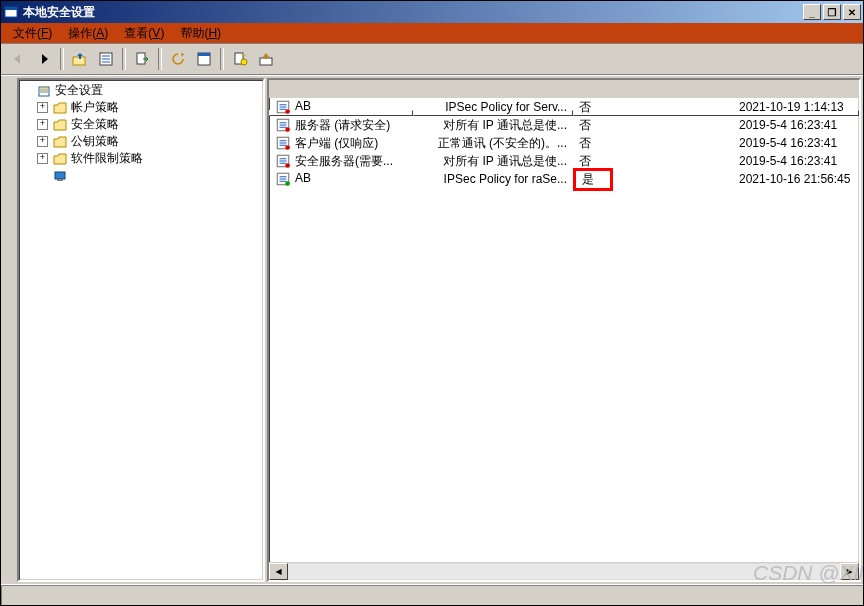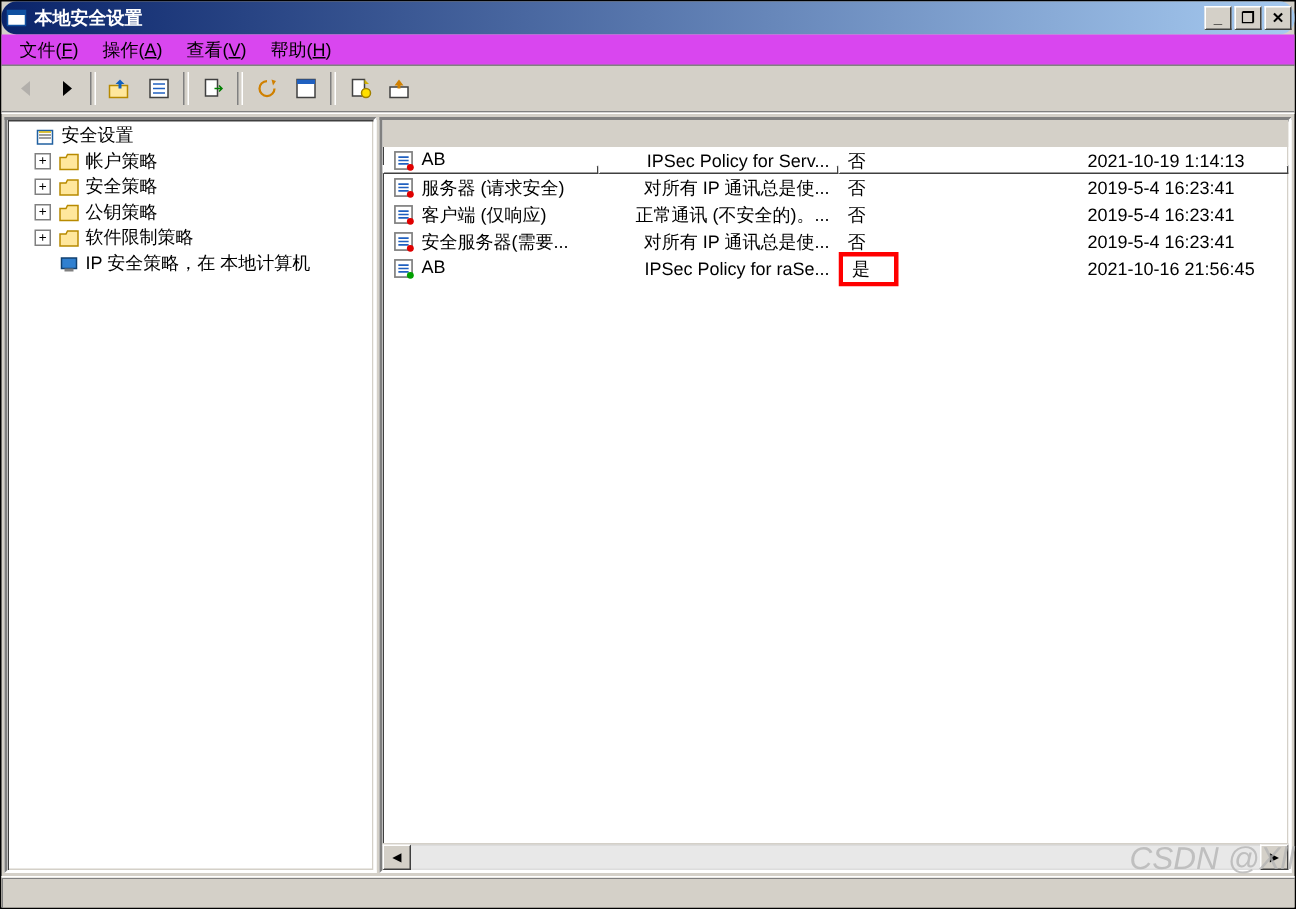--- a/index.html
+++ b/index.html
@@ -27,21 +27,20 @@
   
   .titlebar {
     height: 22px;
     background: linear-gradient(to right, #0a246a, #a6caf0);
     color: #fff;
     display: flex;
     align-items: center;
     padding: 0 2px;
     font-weight: bold;
     font-size: 12px;
-    border-radius: 10px;
   }
   .titlebar .title-icon {
     width: 16px;
     height: 16px;
     margin-right: 4px;
     display: inline-flex;
     align-items: center;
     justify-content: center;
   }
   .titlebar .title-icon svg { width: 14px; height: 14px; }
@@ -59,21 +58,21 @@
     justify-content: center;
     font-family: Arial, sans-serif;
     font-size: 10px;
     font-weight: bold;
     color: #000;
   }
 
   
   .menubar {
     height: 20px;
-    background: #d946ef;
+    background: #c2410c;
     display: flex;
     align-items: center;
     padding: 0 4px;
     border-bottom: 1px solid #808080;
   }
   .menu-item {
     padding: 2px 8px;
   }
   .acc { text-decoration: underline; }
 
@@ -115,22 +114,23 @@
   }
   .tree-pane, .list-pane {
     background: #fff;
     border: 2px solid;
     border-color: #808080 #fff #fff #808080;
     box-shadow: inset 1px 1px 0 #404040, inset -1px -1px 0 #d4d0c8;
     overflow: hidden;
   }
   .tree-pane {
     width: 244px;
-    margin: 2px 1px 2px 2px;
+    margin: 2px 1px 2px 16px;
     position: relative;
+    font-family: Liberation Mono, monospace;
   }
   .list-pane {
     flex: 1;
     margin: 2px 2px 2px 1px;
     display: flex;
     flex-direction: column;
     position: relative;
   }
 
   
@@ -393,21 +393,20 @@
             <span>软件限制策略</span>
           </div>
           <div class="tree-row">
             <span class="expander none"></span>
             <span class="row-icon">
               <svg viewBox="0 0 14 14">
                   <rect x="2" y="3" width="10" height="7" fill="#3080d0" stroke="#104070"></rect>
                   <rect x="4" y="10" width="6" height="2" fill="#808080"></rect>
                 </svg>
             </span>
-            <span>IP 安全策略，在 本地计算机</span>
           </div>
         </div>
       </div>
     </div>
 
     <div class="list-pane">
       <div class="list-header">
         <div class="col-h col-name">名称</div>
         <div class="col-h col-desc">描述</div>
         <div class="col-h col-date">上次更改时间</div>

